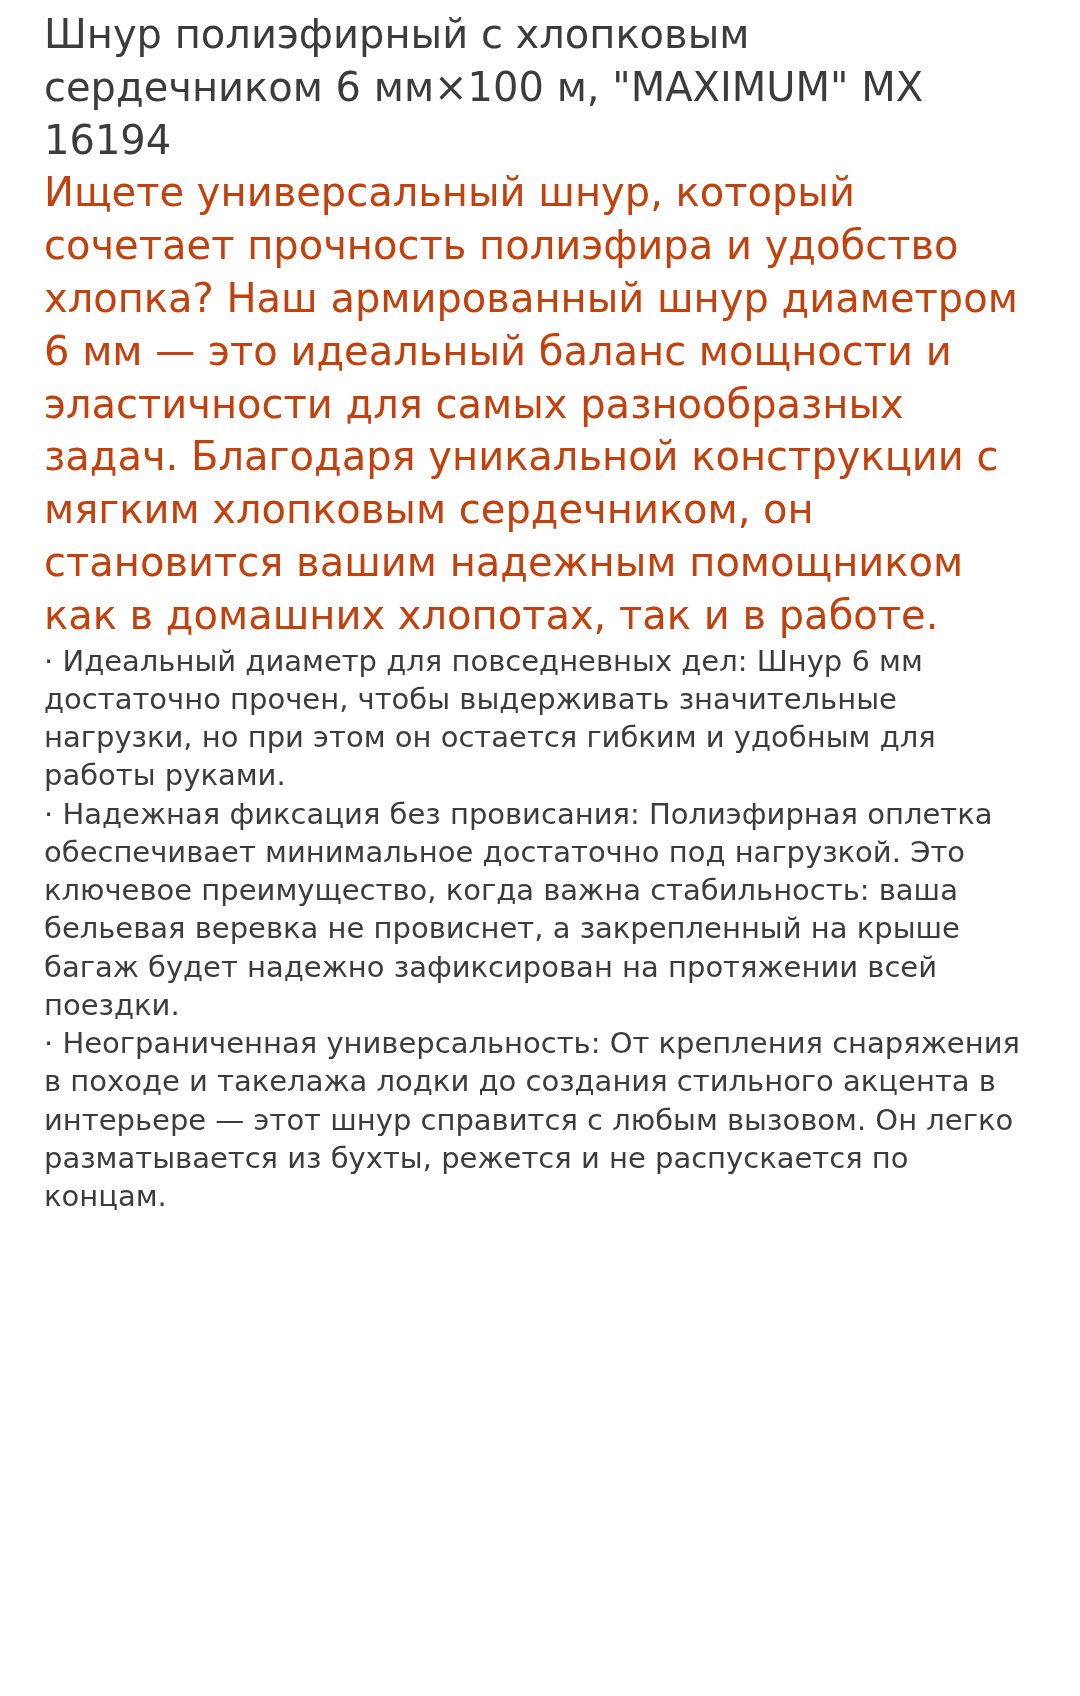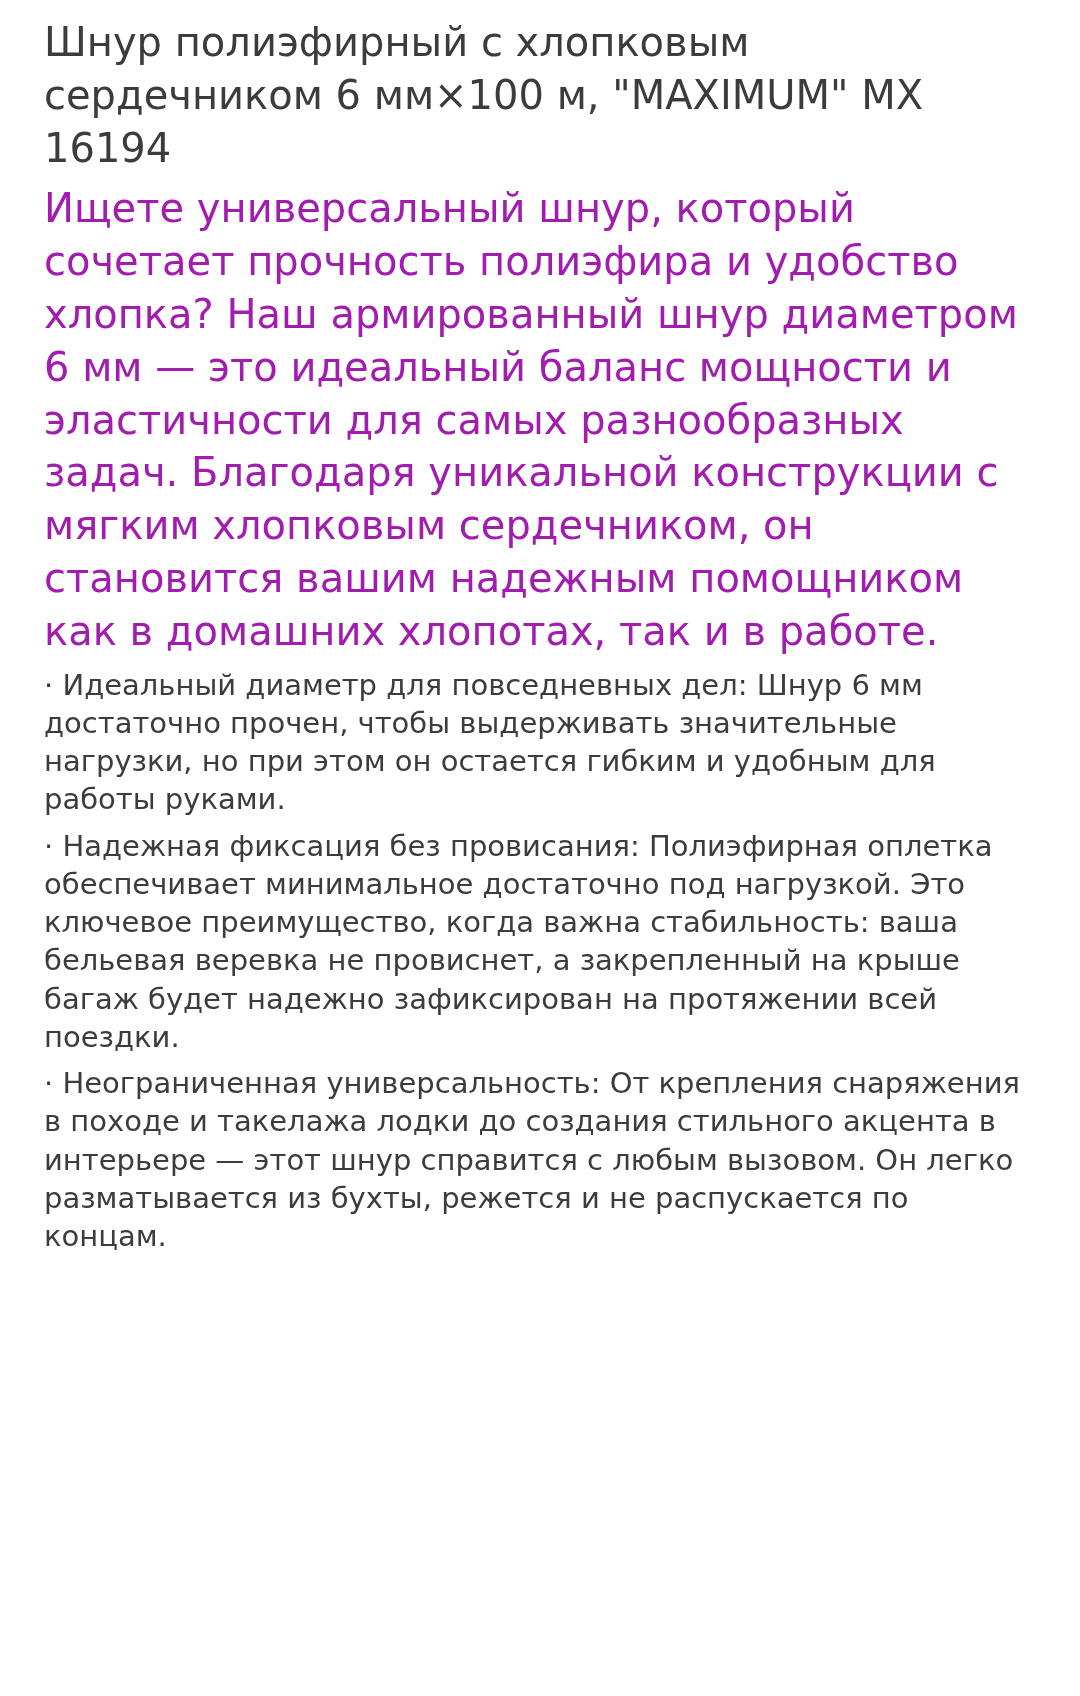--- a/index.html
+++ b/index.html
@@ -19,31 +19,30 @@
     box-sizing: border-box;
     padding: 8px 40px 0 44px;
     background: #ffffff;
   }
   .block {
     font-size: 40px;
     line-height: 1.32;
     color: #3c3c3c;
     letter-spacing: 0;
     word-wrap: break-word;
-    margin-top: 8px;
   }
   .title {
     font-size: 40px;
     line-height: 1.32;
     color: #3c3c3c;
   }
   .para {
     font-size: 40px;
     line-height: 1.32;
-    color: #a21caf;
+    color: #c2410c;
   }
   .question {
     font-size: 40px;
     line-height: 1.32;
     color: #3c3c3c;
   }
   .bullet {
     font-size: 29px;
     line-height: 1.32;
     color: #3c3c3c;

